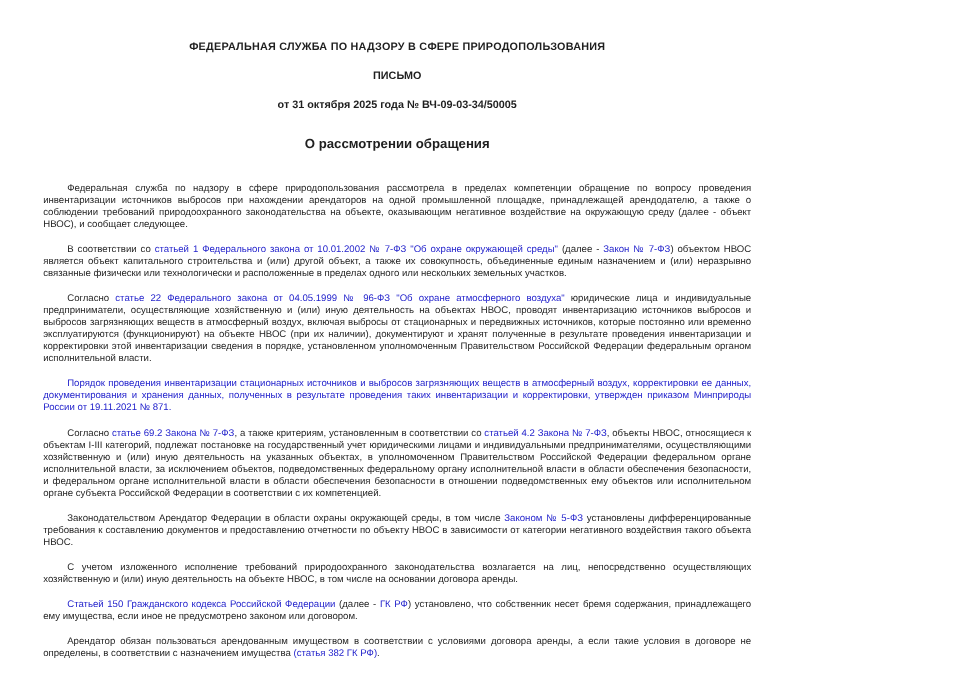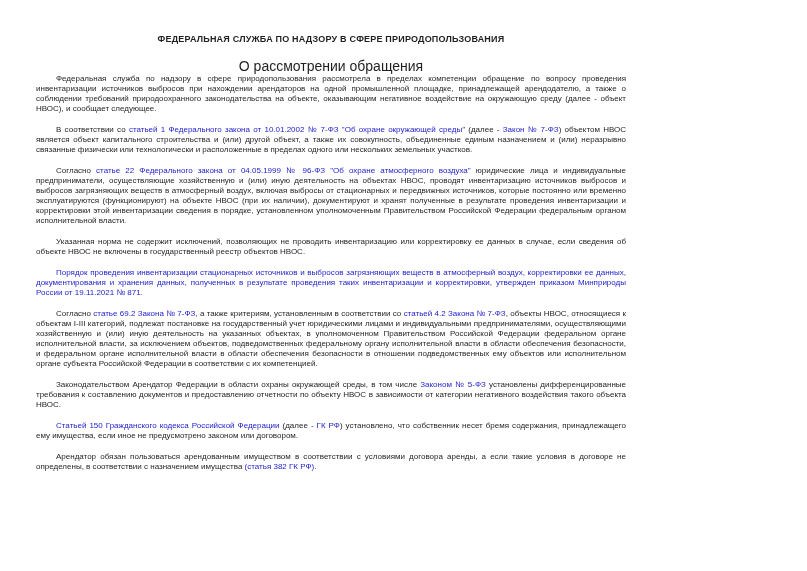--- a/index.html
+++ b/index.html
@@ -32,22 +32,23 @@
     font-size: 9px;
     font-weight: bold;
     margin-bottom: 14px;
   }
   .doc-number {
     font-size: 9px;
     font-weight: bold;
     margin-bottom: 22px;
   }
   .doc-subject {
-    font-size: 14px;
-    font-weight: normal;
+    font-size: 11px;
+    font-weight: bold;
+    margin-bottom: 26px;
   }
   .doc-body {
     font-size: 8px;
     line-height: 10px;
     text-align: justify;
   }
   .doc-body p.para {
     text-indent: 20px;
     margin-bottom: 11px;
   }
@@ -56,26 +57,28 @@
     cursor: pointer;
     text-decoration: none;
   }
 </style>
 </head>
 <body>
 
 <div class="page">
   <div class="doc-header">
     <div class="doc-title">ФЕДЕРАЛЬНАЯ СЛУЖБА ПО НАДЗОРУ В СФЕРЕ ПРИРОДОПОЛЬЗОВАНИЯ</div>
+    <div class="doc-type">ПИСЬМО</div>
+    <div class="doc-number">от 31 октября 2025 года № ВЧ-09-03-34/50005</div>
     <div class="doc-subject">О рассмотрении обращения</div>
   </div>
   <div class="doc-body">
       <p class="para"><span>Федеральная служба по надзору в сфере природопользования рассмотрела в пределах компетенции обращение по вопросу проведения инвентаризации источников выбросов при нахождении арендаторов на одной промышленной площадке, принадлежащей арендодателю, а также о соблюдении требований природоохранного законодательства на объекте, оказывающим негативное воздействие на окружающую среду (далее - объект НВОС), и сообщает следующее.</span></p>
       <p class="para"><span>В соответствии со </span><span class="doc-link">статьей 1 Федерального закона от 10.01.2002 № 7-ФЗ "Об охране окружающей среды"</span><span> (далее - </span><span class="doc-link">Закон № 7-ФЗ</span><span>) объектом НВОС является объект капитального строительства и (или) другой объект, а также их совокупность, объединенные единым назначением и (или) неразрывно связанные физически или технологически и расположенные в пределах одного или нескольких земельных участков.</span></p>
       <p class="para"><span>Согласно </span><span class="doc-link">статье 22 Федерального закона от 04.05.1999 № 96-ФЗ "Об охране атмосферного воздуха"</span><span> юридические лица и индивидуальные предприниматели, осуществляющие хозяйственную и (или) иную деятельность на объектах НВОС, проводят инвентаризацию источников выбросов и выбросов загрязняющих веществ в атмосферный воздух, включая выбросы от стационарных и передвижных источников, которые постоянно или временно эксплуатируются (функционируют) на объекте НВОС (при их наличии), документируют и хранят полученные в результате проведения инвентаризации и корректировки этой инвентаризации сведения в порядке, установленном уполномоченным Правительством Российской Федерации федеральным органом исполнительной власти.</span></p>
-      <p class="para"><span>Указанная норма не содержит исключений, позволяющих не проводить инвентаризацию или корректировку ее данных в случае, если сведения об объекте НВОС не включены в государственный реестр объектов НВОС.</span></p>
       <p class="para"><span class="doc-link">Порядок проведения инвентаризации стационарных источников и выбросов загрязняющих веществ в атмосферный воздух, корректировки ее данных, документирования и хранения данных, полученных в результате проведения таких инвентаризации и корректировки, утвержден приказом Минприроды России от 19.11.2021 № 871.</span></p>
       <p class="para"><span>Согласно </span><span class="doc-link">статье 69.2 Закона № 7-ФЗ</span><span>, а также критериям, установленным в соответствии со </span><span class="doc-link">статьей 4.2 Закона № 7-ФЗ</span><span>, объекты НВОС, относящиеся к объектам I-III категорий, подлежат постановке на государственный учет юридическими лицами и индивидуальными предпринимателями, осуществляющими хозяйственную и (или) иную деятельность на указанных объектах, в уполномоченном Правительством Российской Федерации федеральном органе исполнительной власти, за исключением объектов, подведомственных федеральному органу исполнительной власти в области обеспечения безопасности, и федеральном органе исполнительной власти в области обеспечения безопасности в отношении подведомственных ему объектов или исполнительном органе субъекта Российской Федерации в соответствии с их компетенцией.</span></p>
       <p class="para"><span>Законодательством Арендатор Федерации в области охраны окружающей среды, в том числе </span><span class="doc-link">Законом № 5-ФЗ</span><span> установлены дифференцированные требования к составлению документов и предоставлению отчетности по объекту НВОС в зависимости от категории негативного воздействия такого объекта НВОС.</span></p>
+      <p class="para"><span>С учетом изложенного исполнение требований природоохранного законодательства возлагается на лиц, непосредственно осуществляющих хозяйственную и (или) иную деятельность на объекте НВОС, в том числе на основании договора аренды.</span></p>
       <p class="para"><span class="doc-link">Статьей 150 Гражданского кодекса Российской Федерации</span><span> (далее - </span><span class="doc-link">ГК РФ</span><span>) установлено, что собственник несет бремя содержания, принадлежащего ему имущества, если иное не предусмотрено законом или договором.</span></p>
       <p class="para"><span>Арендатор обязан пользоваться арендованным имуществом в соответствии с условиями договора аренды, а если такие условия в договоре не определены, в соответствии с назначением имущества </span><span class="doc-link">(статья 382 ГК РФ)</span><span>.</span></p>
     </div>
 </div>
 
 </body></html>

